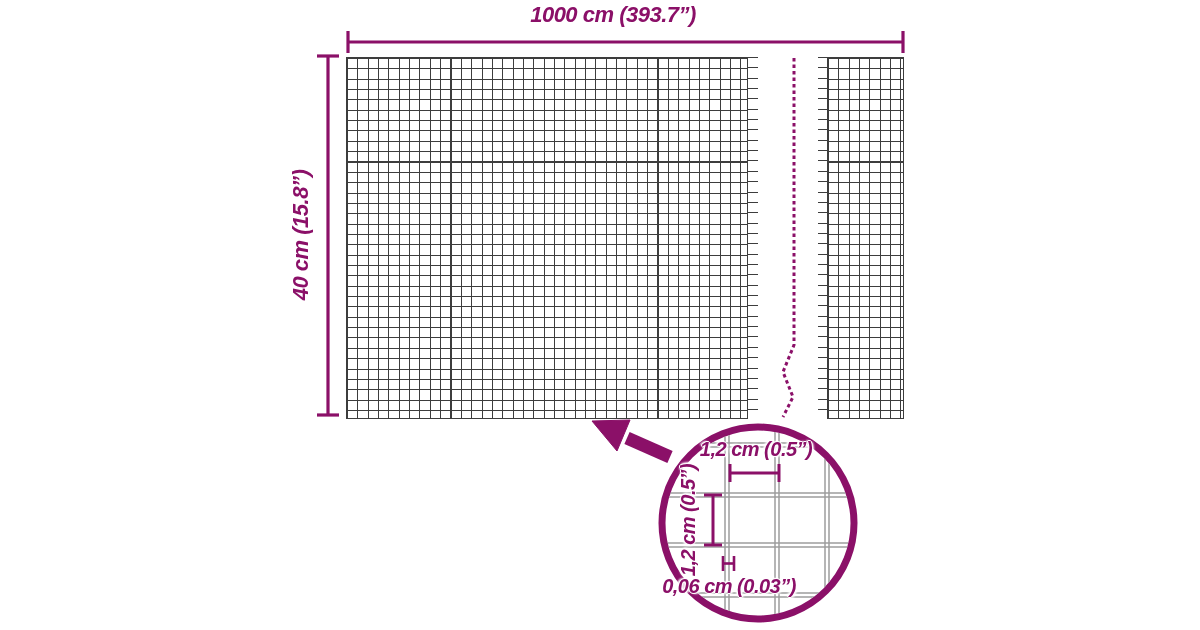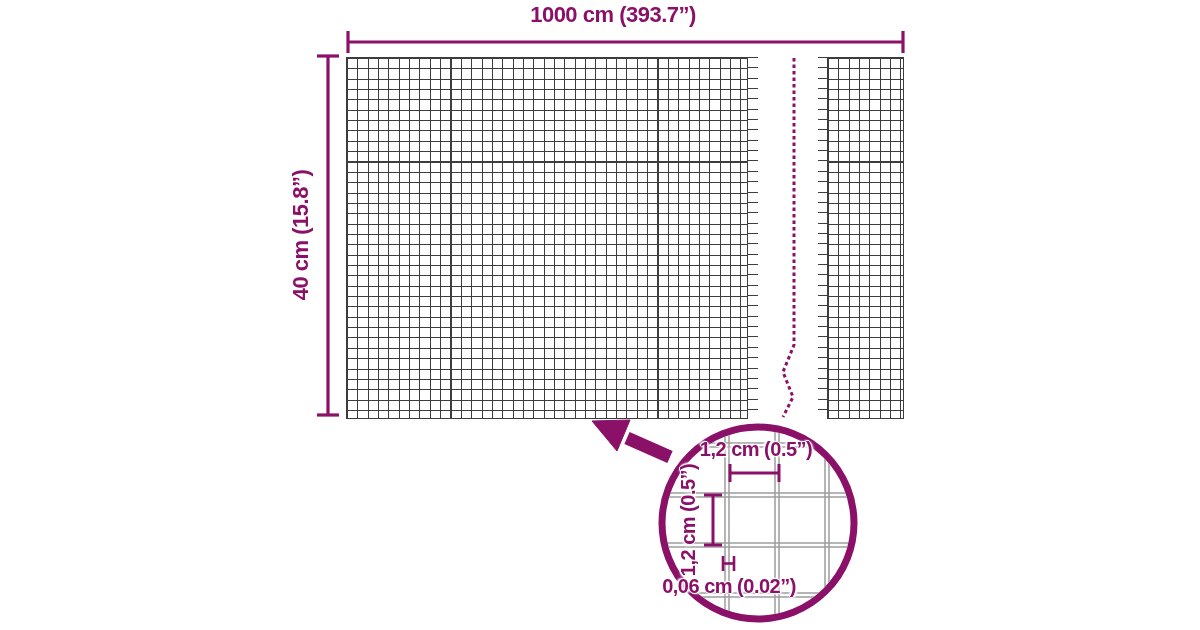--- a/index.html
+++ b/index.html
@@ -9,20 +9,21 @@
     --background:#ffffff;
   }
   *{margin:0;padding:0;box-sizing:border-box;}
   html,body{background:#e9e9e9;}
   .canvas{
     position:relative;
     width:1200px;height:630px;
     background:var(--background);
     overflow:hidden;
     font-family:"Liberation Sans", sans-serif;
+    font-style:italic;
   }
   
   .mesh{
     position:absolute;
     border:1px solid var(--mesh-line);
     background-image:
       repeating-linear-gradient(to right, var(--mesh-line) 0, var(--mesh-line) 1px, transparent 1px, transparent 10.35px),
       repeating-linear-gradient(to bottom, var(--mesh-line) 0, var(--mesh-line) 1px, transparent 1px, transparent 10.35px);
   }
   .mesh-left{left:346px;top:57px;width:402px;height:362px;}
@@ -135,15 +136,15 @@
   </svg>
 
   <div class="lbl lbl-main center-h width-label">1000 cm (393.7”)</div>
 
   <div class="lbl lbl-main rot height-label">40 cm (15.8”)</div>
 
   <div class="lbl lbl-detail center-both detail-width-label">1,2 cm (0.5”)</div>
 
   <div class="lbl lbl-detail rot detail-height-label">1,2 cm (0.5”)</div>
 
-  <div class="lbl lbl-detail center-both detail-wire-label">0,06 cm (0.02”)</div>
+  <div class="lbl lbl-detail center-both detail-wire-label">0,06 cm (0.03”)</div>
 
 </div>
 
 </body></html>

